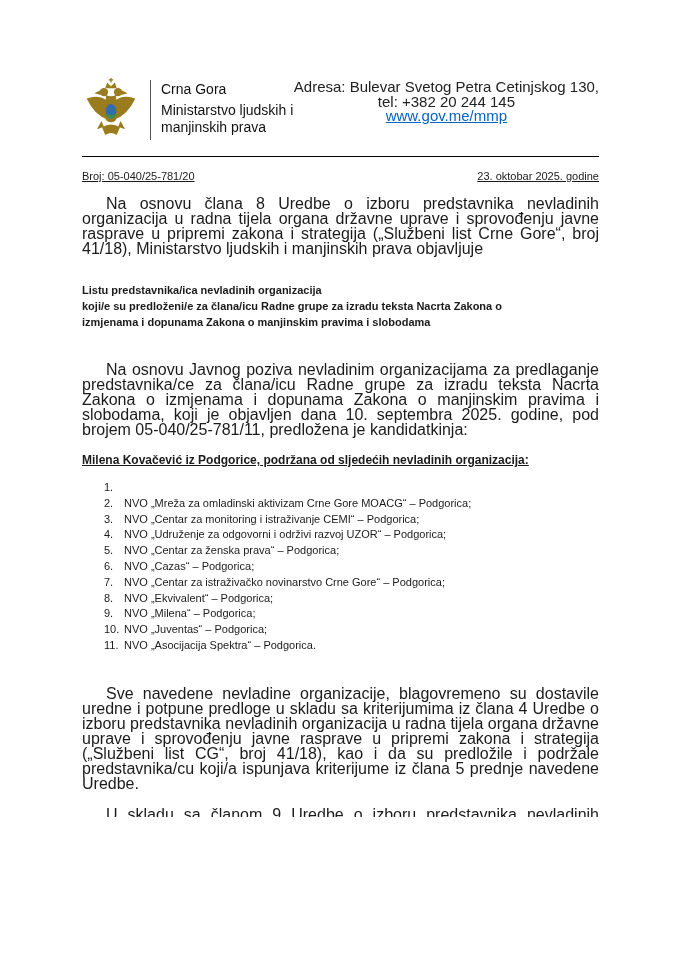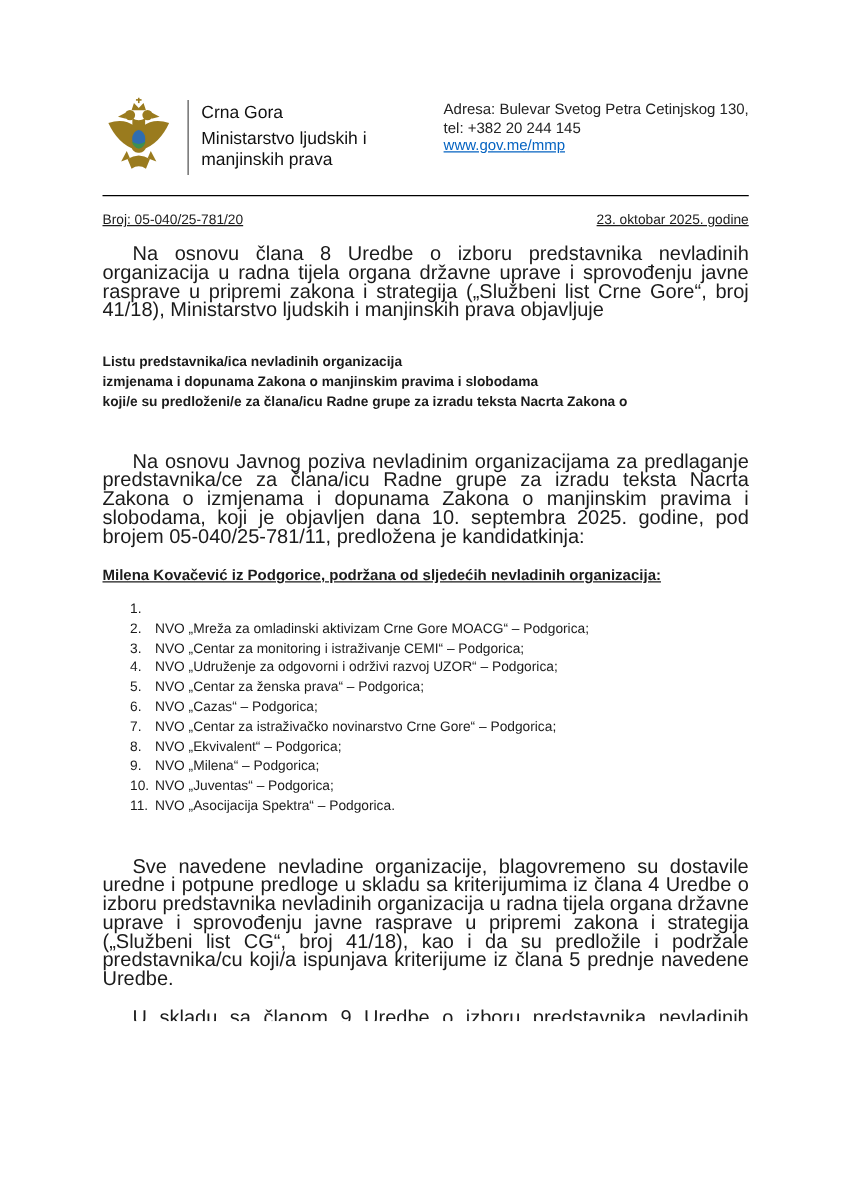--- a/index.html
+++ b/index.html
@@ -14,21 +14,21 @@
     box-sizing: border-box;
     padding: 78px 80px 30px 82px;
     overflow: hidden;
   }
   .header { display: flex; justify-content: space-between; align-items: flex-start; }
   .header-left { display: flex; align-items: flex-start; }
   .logo { width: 58px; height: 64px; flex: none; }
   .v-divider { width: 1px; background: #555; height: 60px; margin: 2px 10px 0 10px; flex: none; }
   .ministry { font-size: 14px; line-height: 17px; padding-top: 3px; color: #111; }
   .country { margin-bottom: 4px; }
-  .header-right { text-align: left; font-size: 12px; line-height: 14.5px; padding-top: 2px; color: #222; }
+  .header-right { text-align: center; font-size: 15px; line-height: 14.5px; padding-top: 2px; color: #222; }
   .link { color: #0563C1; text-decoration: underline; cursor: pointer; }
   .rule { border: none; border-top: 1.4px solid #000; margin: 14px 0 13px 0; }
   .meta-row { display: flex; justify-content: space-between; font-size: 11px; margin-bottom: 14px; text-decoration: underline; }
   .para { font-size: 16px; line-height: 15px; text-align: justify; margin: 0 0 16px 0; }
   .indent { text-indent: 24px; }
   .doc-title { font-weight: bold; font-size: 11px; line-height: 16px; margin: 26px 0 32px 0; }
   .list-heading { font-size: 12px; font-weight: bold; text-decoration: underline; margin: 11px 0 13px 0; }
   .nvo-list { margin: 0 0 32px 22px; font-size: 11px; line-height: 15.8px; }
   .nvo-row { display: flex; }
   .nvo-num { width: 20px; flex: none; }
@@ -81,22 +81,22 @@
 
   <div class="meta-row">
     <span>Broj: 05-040/25-781/20</span>
     <span>23. oktobar 2025. godine</span>
   </div>
 
   <p class="para indent">Na osnovu člana 8 Uredbe o izboru predstavnika nevladinih organizacija u radna tijela organa državne uprave i sprovođenju javne rasprave u pripremi zakona i strategija („Službeni list Crne Gore“, broj 41/18), Ministarstvo ljudskih i manjinskih prava objavljuje</p>
 
   <div class="doc-title">
     <div>Listu predstavnika/ica nevladinih organizacija</div>
+    <div>koji/e su predloženi/e za člana/icu Radne grupe za izradu teksta Nacrta Zakona o</div>
     <div>izmjenama i dopunama Zakona o manjinskim pravima i slobodama</div>
-    <div>koji/e su predloženi/e za člana/icu Radne grupe za izradu teksta Nacrta Zakona o</div>
   </div>
 
   <p class="para indent">Na osnovu Javnog poziva nevladinim organizacijama za predlaganje predstavnika/ce za člana/icu Radne grupe za izradu teksta Nacrta Zakona o izmjenama i dopunama Zakona o manjinskim pravima i slobodama, koji je objavljen dana 10. septembra 2025. godine, pod brojem 05-040/25-781/11, predložena je kandidatkinja:</p>
 
   <p class="list-heading">Milena Kovačević iz Podgorice, podržana od sljedećih nevladinih organizacija:</p>
 
   <div class="nvo-list">
     <div class="nvo-row">
       <span class="nvo-num">1.</span>
     </div>

